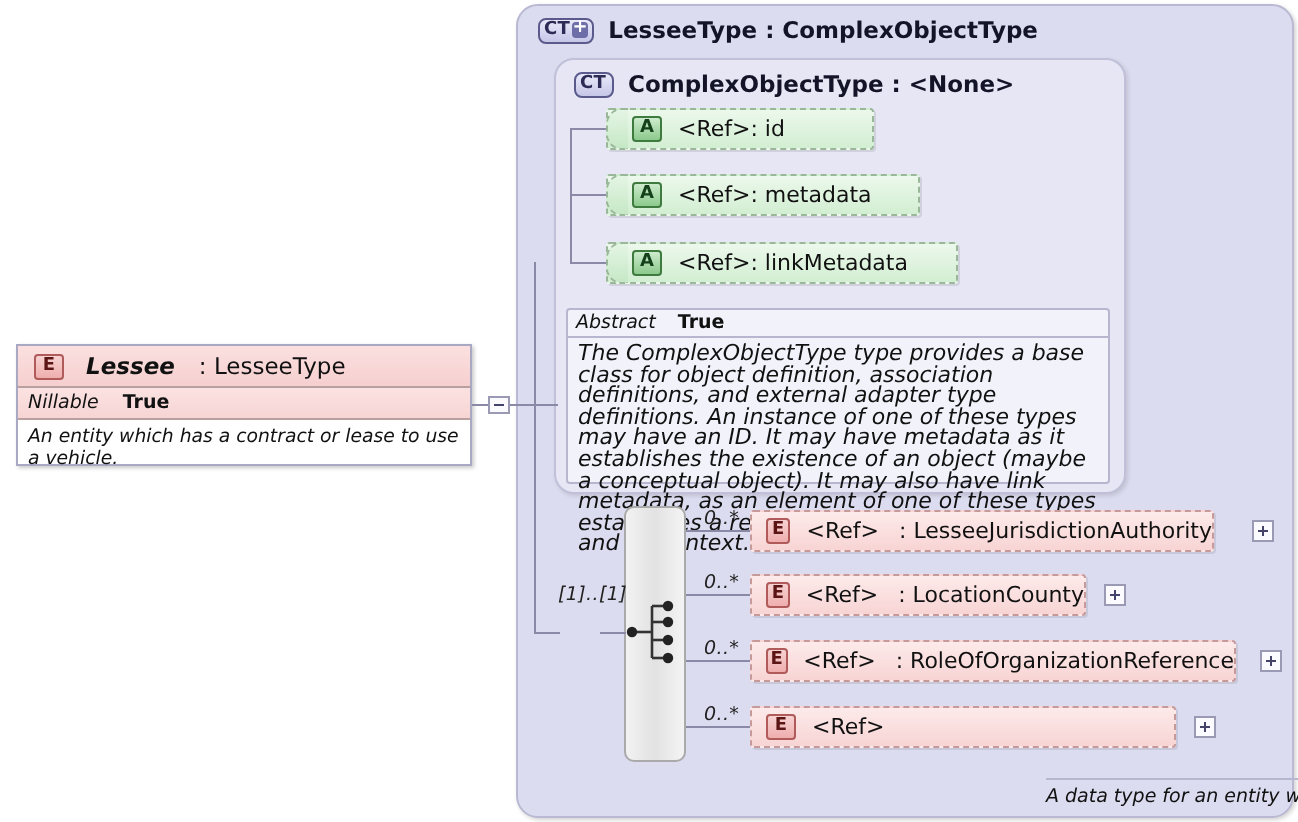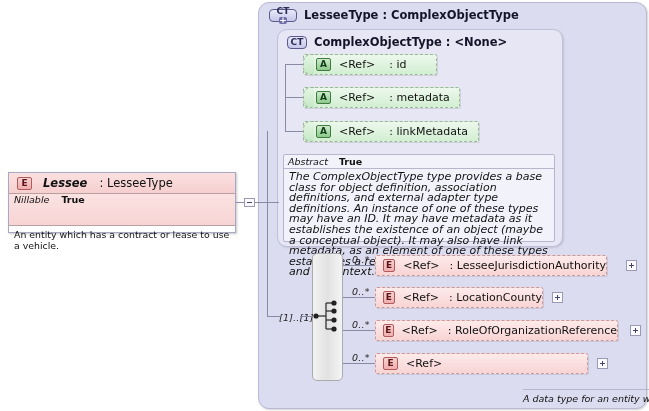--- a/index.html
+++ b/index.html
@@ -22,26 +22,26 @@
   #inner-ct{
     position:absolute;left:277px;top:29px;width:286px;height:218px;
     background:#e6e6f5;border:1px solid #c0c0d8;border-radius:10px;
     box-shadow:1px 1px 2px rgba(0,0,0,.12);
     box-sizing:border-box;
   }
   #inner-ct .hdr{position:absolute;left:9px;top:5px;display:flex;align-items:center;gap:7px;}
 
   
   .badge{
-    display:inline-flex;align-items:center;justify-content:center;
+    display:inline-flex;align-items:center;
     height:13px;min-width:20px;padding:0 2px;
     font-size:9px;font-weight:bold;letter-spacing:.2px;
     border:1px solid #5a5a8c;border-radius:4px;
     background:linear-gradient(#e9e9fa,#c6c6e8);color:#2b2b55;
-    box-sizing:border-box;line-height:1;flex-direction:column;
+    box-sizing:border-box;line-height:1;
   }
   .badge.plus{min-width:28px;gap:1px;}
   .badge .pl{font-size:9px;display:inline-block;
     width:8px;height:8px;line-height:7px;text-align:center;
     border-radius:2px;background:#6d6da8;color:#fff;font-weight:bold;}
   .badge-a{
     display:inline-flex;align-items:center;justify-content:center;
     width:15px;height:13px;font-size:9px;font-weight:bold;
     border:1px solid #3f7a3f;border-radius:2px;
     background:linear-gradient(#cdebcd,#8cc98c);color:#14401a;
@@ -65,21 +65,21 @@
     display:flex;align-items:center;box-sizing:border-box;
   }
   .attr .notch{
     position:absolute;left:-1px;top:-1px;width:11px;height:21px;
     background:linear-gradient(#e4f5e4,#c6e8c6);
     border:1px dashed #9ab79a;border-right:none;
     border-radius:8px 0 0 8px;box-sizing:border-box;
   }
   .attr .badge-a{margin-left:12px;}
   .attr .ref{margin-left:8px;font-size:11px;color:#111;}
-  .attr .nm{margin-left:14px;font-size:11px;color:#111;}
+  .attr .nm{font-size:11px;color:#111;}
 
   
   .elem{
     position:absolute;height:21px;
     border:1px dashed #c79a9a;border-radius:2px;
     background:linear-gradient(#fdeaea,#f8d4d4);
     box-shadow:1px 1px 0 rgba(0,0,0,.09);
     display:flex;align-items:center;box-sizing:border-box;
   }
   .elem .badge-e{margin-left:7px;}
@@ -139,28 +139,28 @@
   }
   #lessee-card .title{
     height:21px;background:linear-gradient(#fbe0e0,#f6cfcf);
     border-bottom:1px solid #b9a0a0;
     display:flex;align-items:center;box-sizing:border-box;
   }
   #lessee-card .title .badge-e{margin-left:8px;}
   #lessee-card .title .nm{margin-left:11px;font-size:11.5px;font-weight:bold;color:#111;font-style:italic;}
   #lessee-card .title .tp{margin-left:12px;font-size:11.5px;font-weight:normal;color:#111;}
   #lessee-card .nil{
-    height:32px;background:linear-gradient(#fbe2e2,#f7d4d4);
+    height:16px;background:linear-gradient(#fbe2e2,#f7d4d4);
     border-bottom:1px solid #b9a0a0;
-    display:flex;padding-left:5px;box-sizing:border-box;
+    display:flex;align-items:center;padding-left:5px;box-sizing:border-box;
   }
   #lessee-card .nil .l{font-size:9.5px;font-style:italic;color:#111;}
   #lessee-card .nil .v{font-size:9.5px;font-weight:bold;color:#111;margin-left:12px;}
   #lessee-card .doc{
-    padding:3px 5px;font-size:9.4px;color:#111;line-height:11px;
+    padding:3px 5px;font-size:9.4px;font-style:italic;color:#111;line-height:11px;
   }
 
   
   #sequence-box{
     position:absolute;left:312px;top:253px;width:31px;height:128px;
     background:linear-gradient(90deg,#f2f2f2,#e2e2e2,#f4f4f4);
     border:1px solid #aaaaaa;border-radius:5px;box-sizing:border-box;
   }
   .seqsvg{position:absolute;left:313px;top:299px;}
 
@@ -251,21 +251,21 @@
     <line x1="13" y1="4" x2="20" y2="4" stroke="#333" stroke-width="1.3"></line>
     <line x1="13" y1="12" x2="20" y2="12" stroke="#333" stroke-width="1.3"></line>
     <line x1="13" y1="21" x2="20" y2="21" stroke="#333" stroke-width="1.3"></line>
     <line x1="13" y1="30" x2="20" y2="30" stroke="#333" stroke-width="1.3"></line>
     <circle cx="3" cy="17" r="2.6" fill="#222"></circle>
     <circle cx="21" cy="4" r="2.6" fill="#222"></circle>
     <circle cx="21" cy="12" r="2.6" fill="#222"></circle>
     <circle cx="21" cy="21" r="2.6" fill="#222"></circle>
     <circle cx="21" cy="30" r="2.6" fill="#222"></circle>
   </svg>
-  <span class="card" style="left:279px;top:312px;font-style:italic;">[1]..[1]</span>
+  <span class="card" style="left:279px;top:292px;font-style:italic;">[1]..[1]</span>
 
   <div class="ln lnv" style="left:267px;top:131px;width:1px;height:185px;"></div>
   <div class="ln lnh" style="left:267px;top:316px;width:13px;height:1px;"></div>
   <div class="ln lnh" style="left:300px;top:316px;width:13px;height:1px;"></div>
 
   <div class="ln lnh" style="left:343px;top:265px;width:32px;height:1px;"></div>
   <span class="card" style="left:352px;top:254px;">0..*</span>
   <div class="elem" style="left:375px;top:255px;width:232px;">
     <span class="badge-e">E</span>
     <span class="ref">&lt;Ref&gt;</span>

